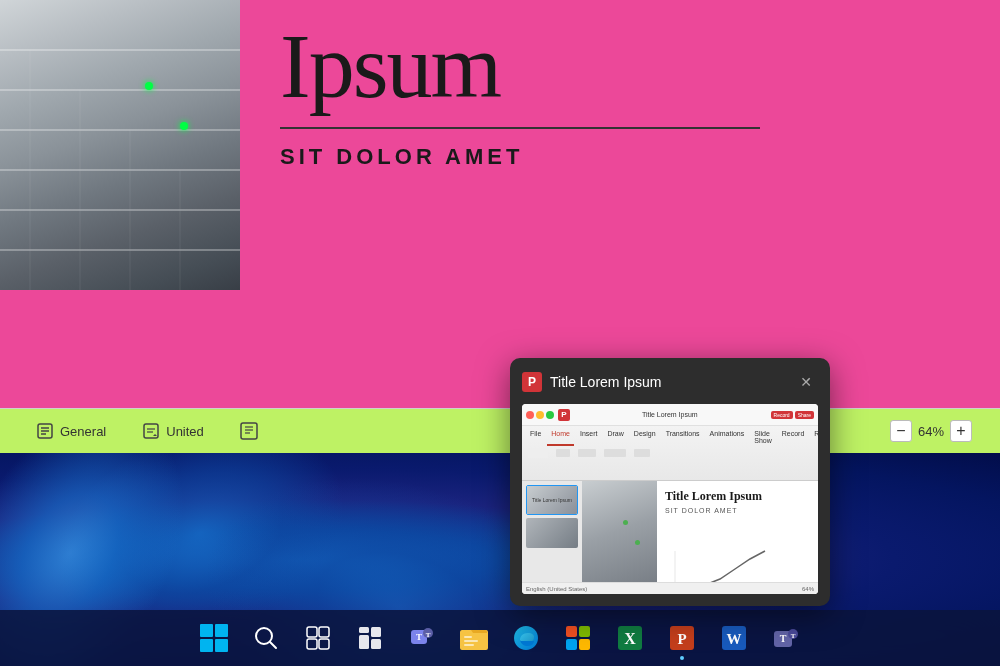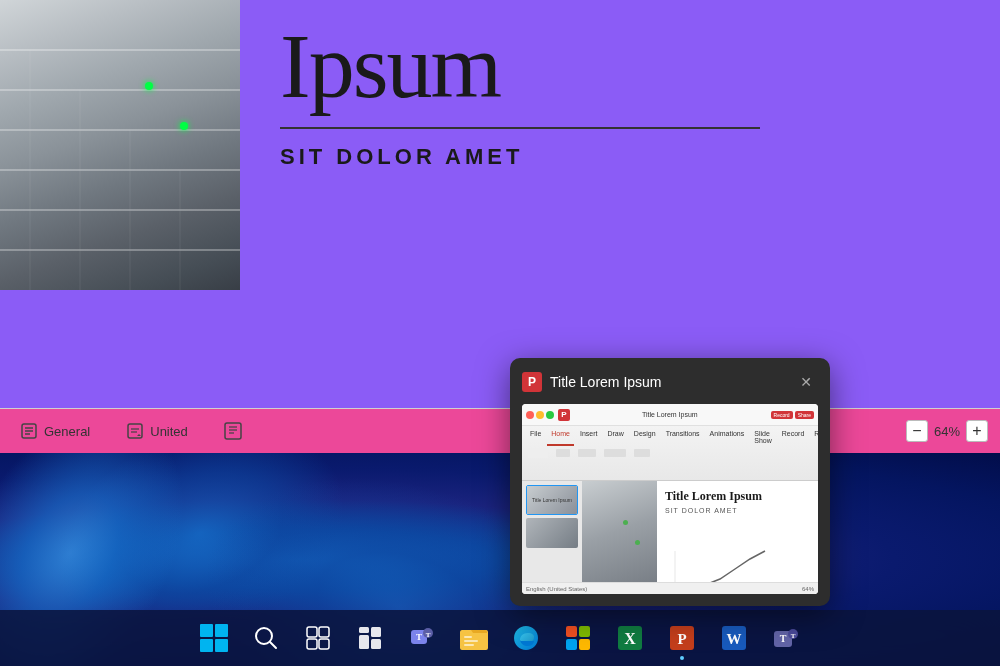--- a/index.html
+++ b/index.html
@@ -11,21 +11,21 @@
       position: relative;
       background: #0a2a6e;
     }
 
     
     #main-area {
       position: absolute;
       top: 0; left: 0;
       width: 1000px;
       height: 410px;
-      background: #8b5cf6;
+      background: #ec4899;
       display: flex;
       align-items: flex-start;
     }
 
     #slide-image {
       width: 240px;
       height: 290px;
       background: linear-gradient(135deg, #c8cdd0 0%, #9aa0a6 40%, #8a9099 60%, #7a8088 80%, #6a7078 100%);
       position: relative;
       overflow: hidden;
@@ -67,25 +67,25 @@
       text-transform: uppercase;
     }
 
     
     #status-bar {
       position: absolute;
       top: 408px;
       left: 0;
       width: 1000px;
       height: 45px;
-      background: #ec4899;
+      background: #bef264;
       border-top: 1px solid #d0d0d0;
       display: flex;
       align-items: center;
-      padding: 0 12px;
+      padding: 0 28px;
       gap: 20px;
       z-index: 10;
     }
 
     .status-item {
       display: flex;
       align-items: center;
       gap: 6px;
       font-size: 13px;
       color: #333;

